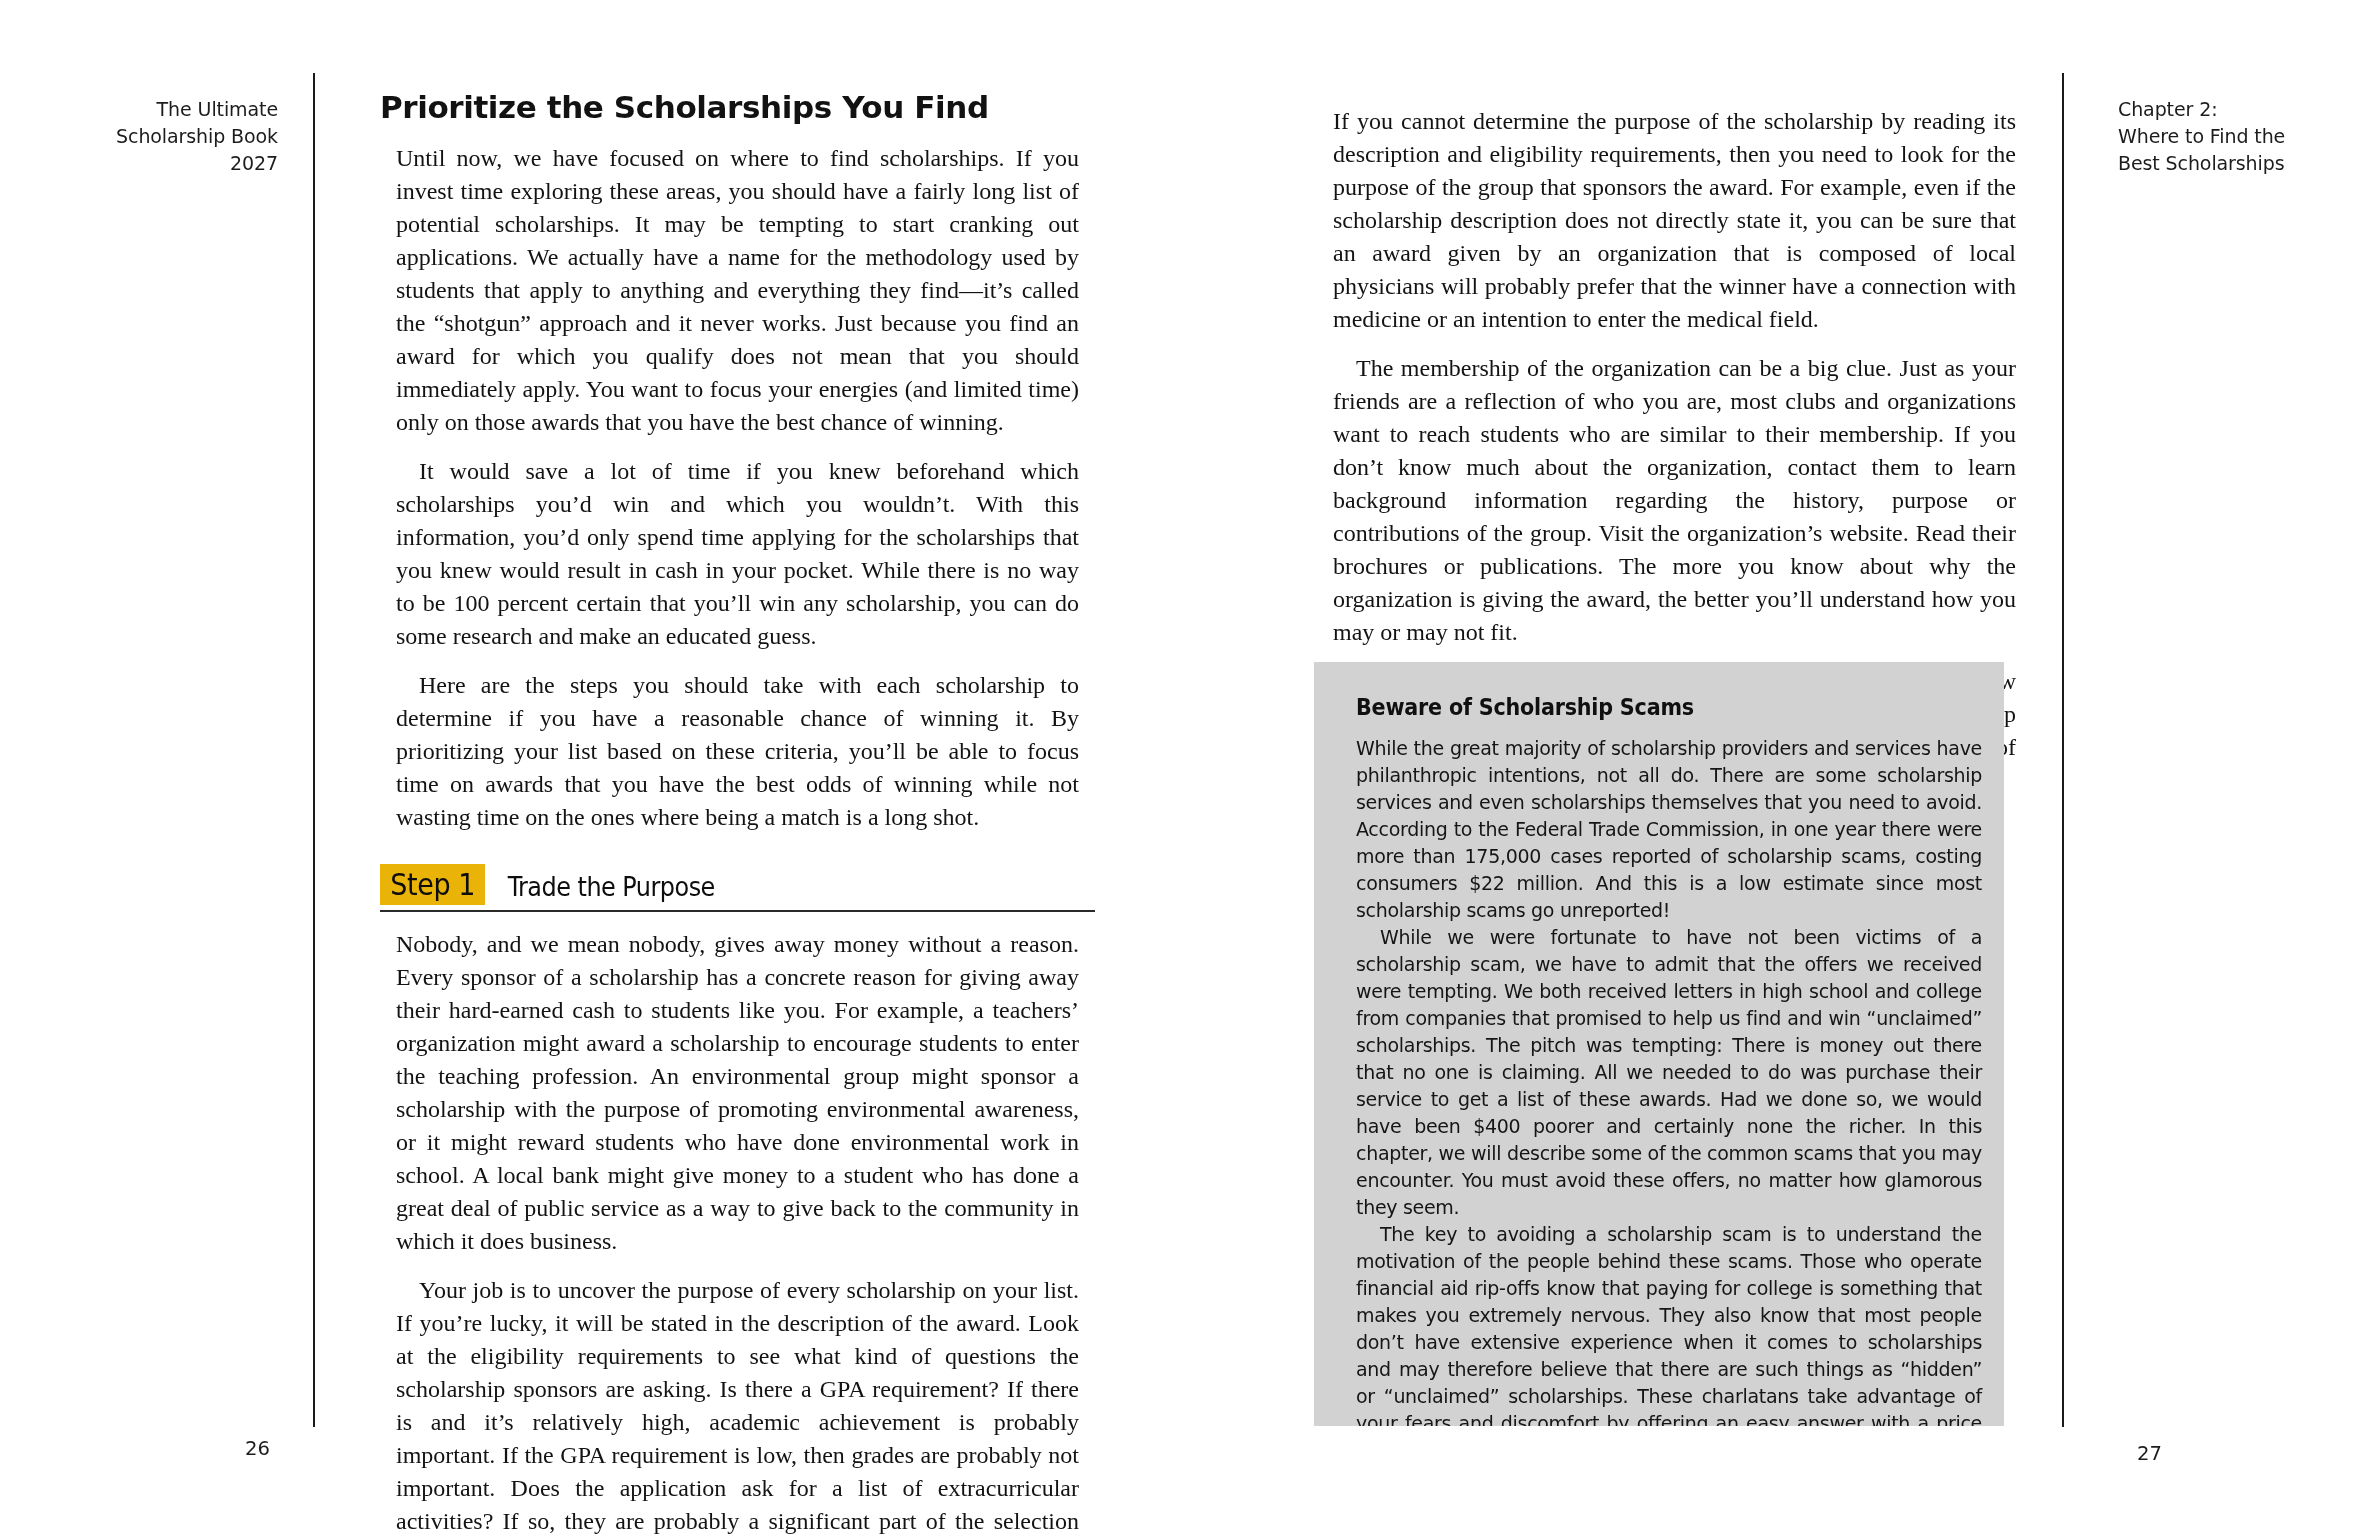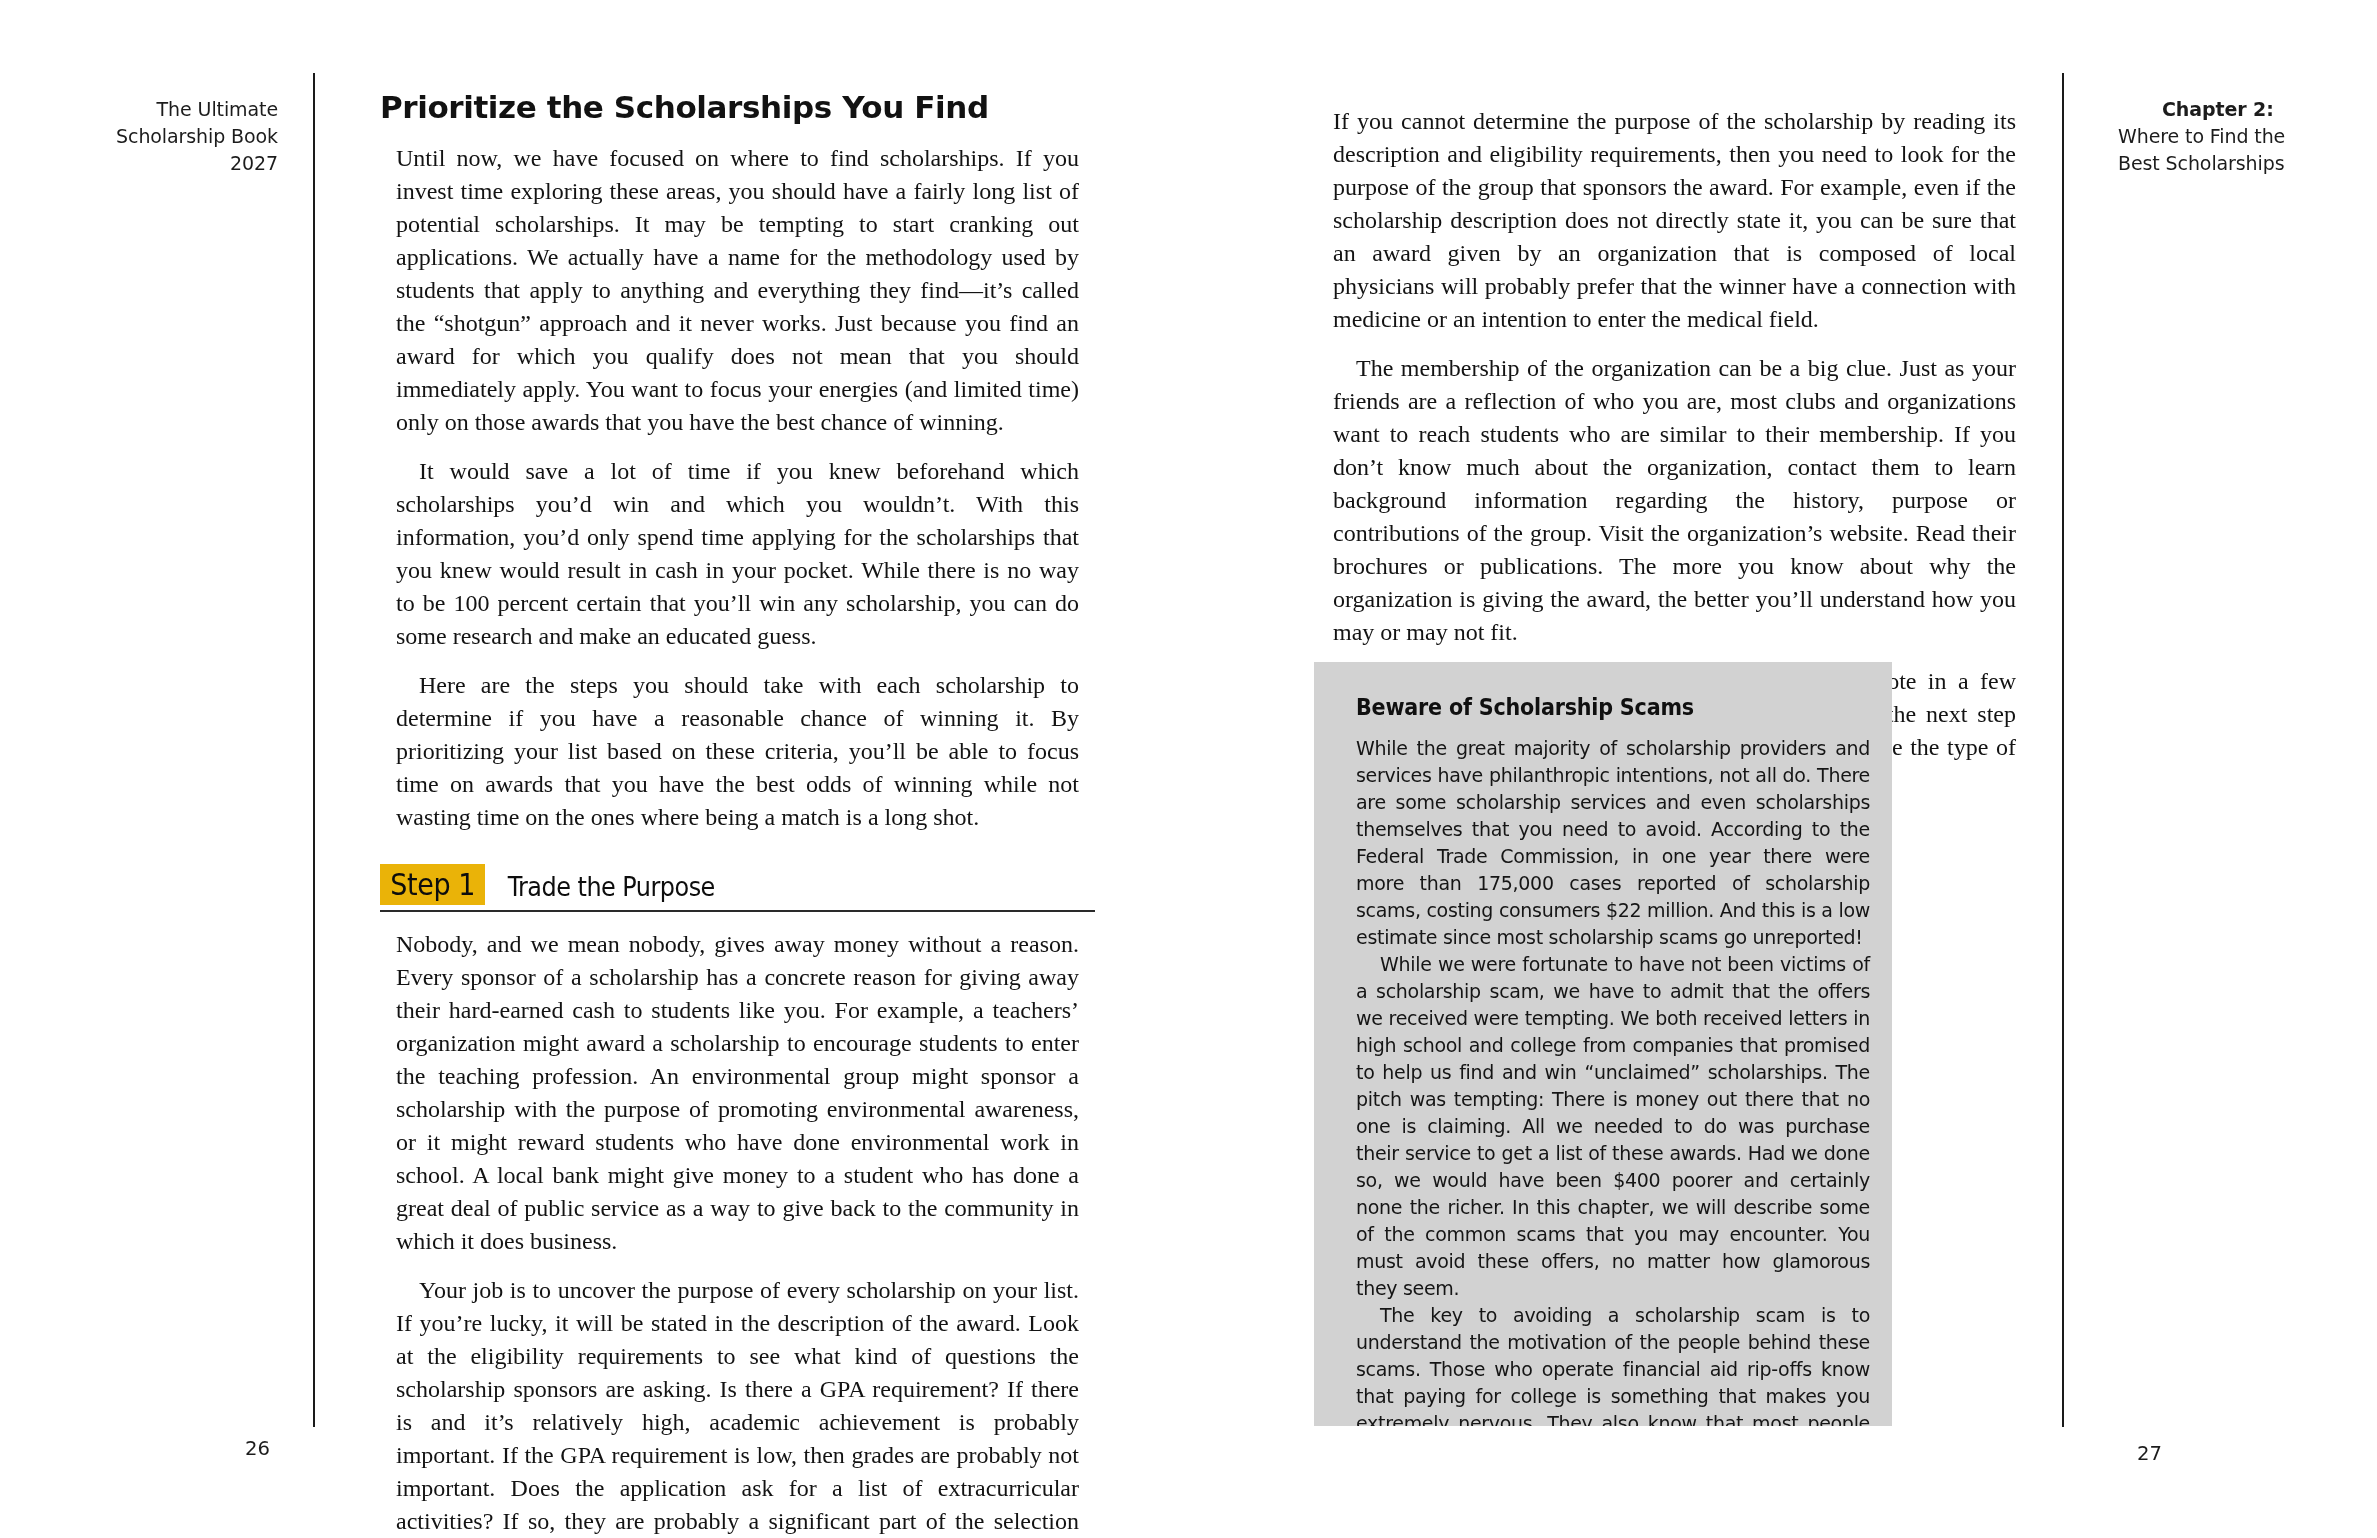--- a/index.html
+++ b/index.html
@@ -65,21 +65,21 @@
     top: 96px;
     width: 222px;
     text-align: right;
   }
   .runhead-right {
     left: 2118px;
     top: 96px;
     width: 224px;
     text-align: left;
   }
-  .runhead .bold { font-weight: 700; margin-left: 44px; }
+  .runhead .bold { font-weight: 400; }
 
   
   .folio {
     position: absolute;
     font-family: "DejaVu Sans", sans-serif;
     font-size: 19.6px;
     color: #1c1c1c;
   }
   .folio-left { left: 245px; top: 1437px; }
   .folio-right { left: 2137px; top: 1442px; }
@@ -150,21 +150,21 @@
     margin-left: 22.4px;
     vertical-align: bottom;
     letter-spacing: -0.5px;
   }
 
   
   .sidebox {
     position: absolute;
     left: 1314px;
     top: 662px;
-    width: 578px;
+    width: 690px;
     height: 764px;
     background: #d2d2d2;
     overflow: hidden;
     box-sizing: border-box;
     padding: 30px 22px 0 42px;
   }
   .sidebox h2 {
     margin: 0 0 13px 0;
     font-family: "DejaVu Sans Condensed", "DejaVu Sans", sans-serif;
     font-weight: 700;

